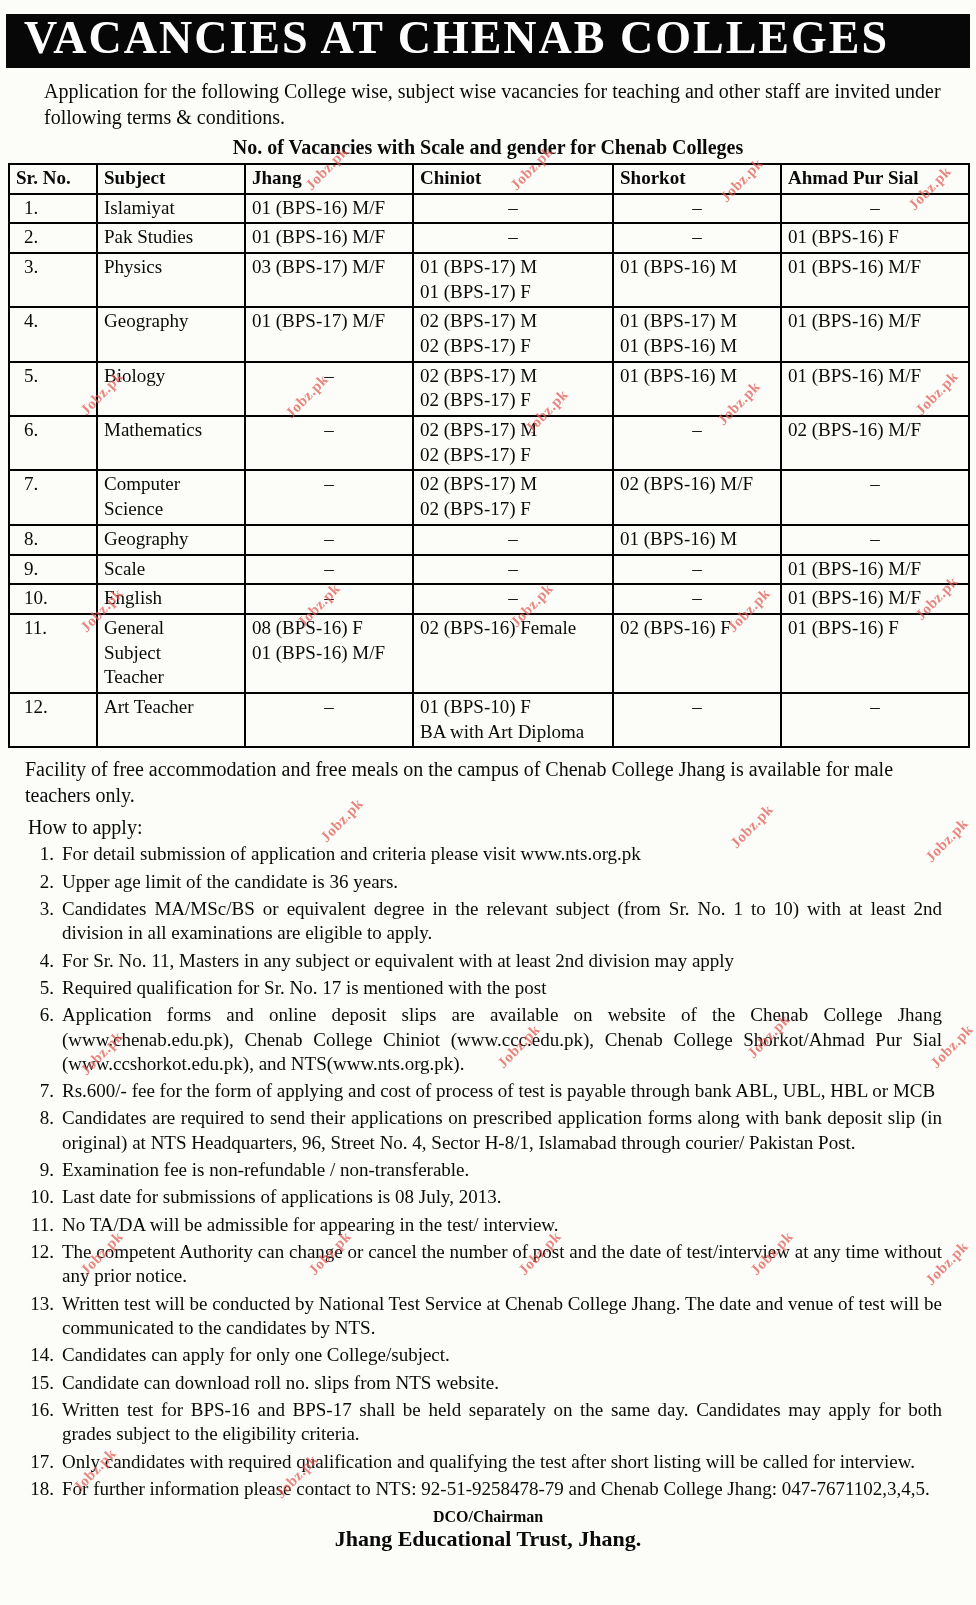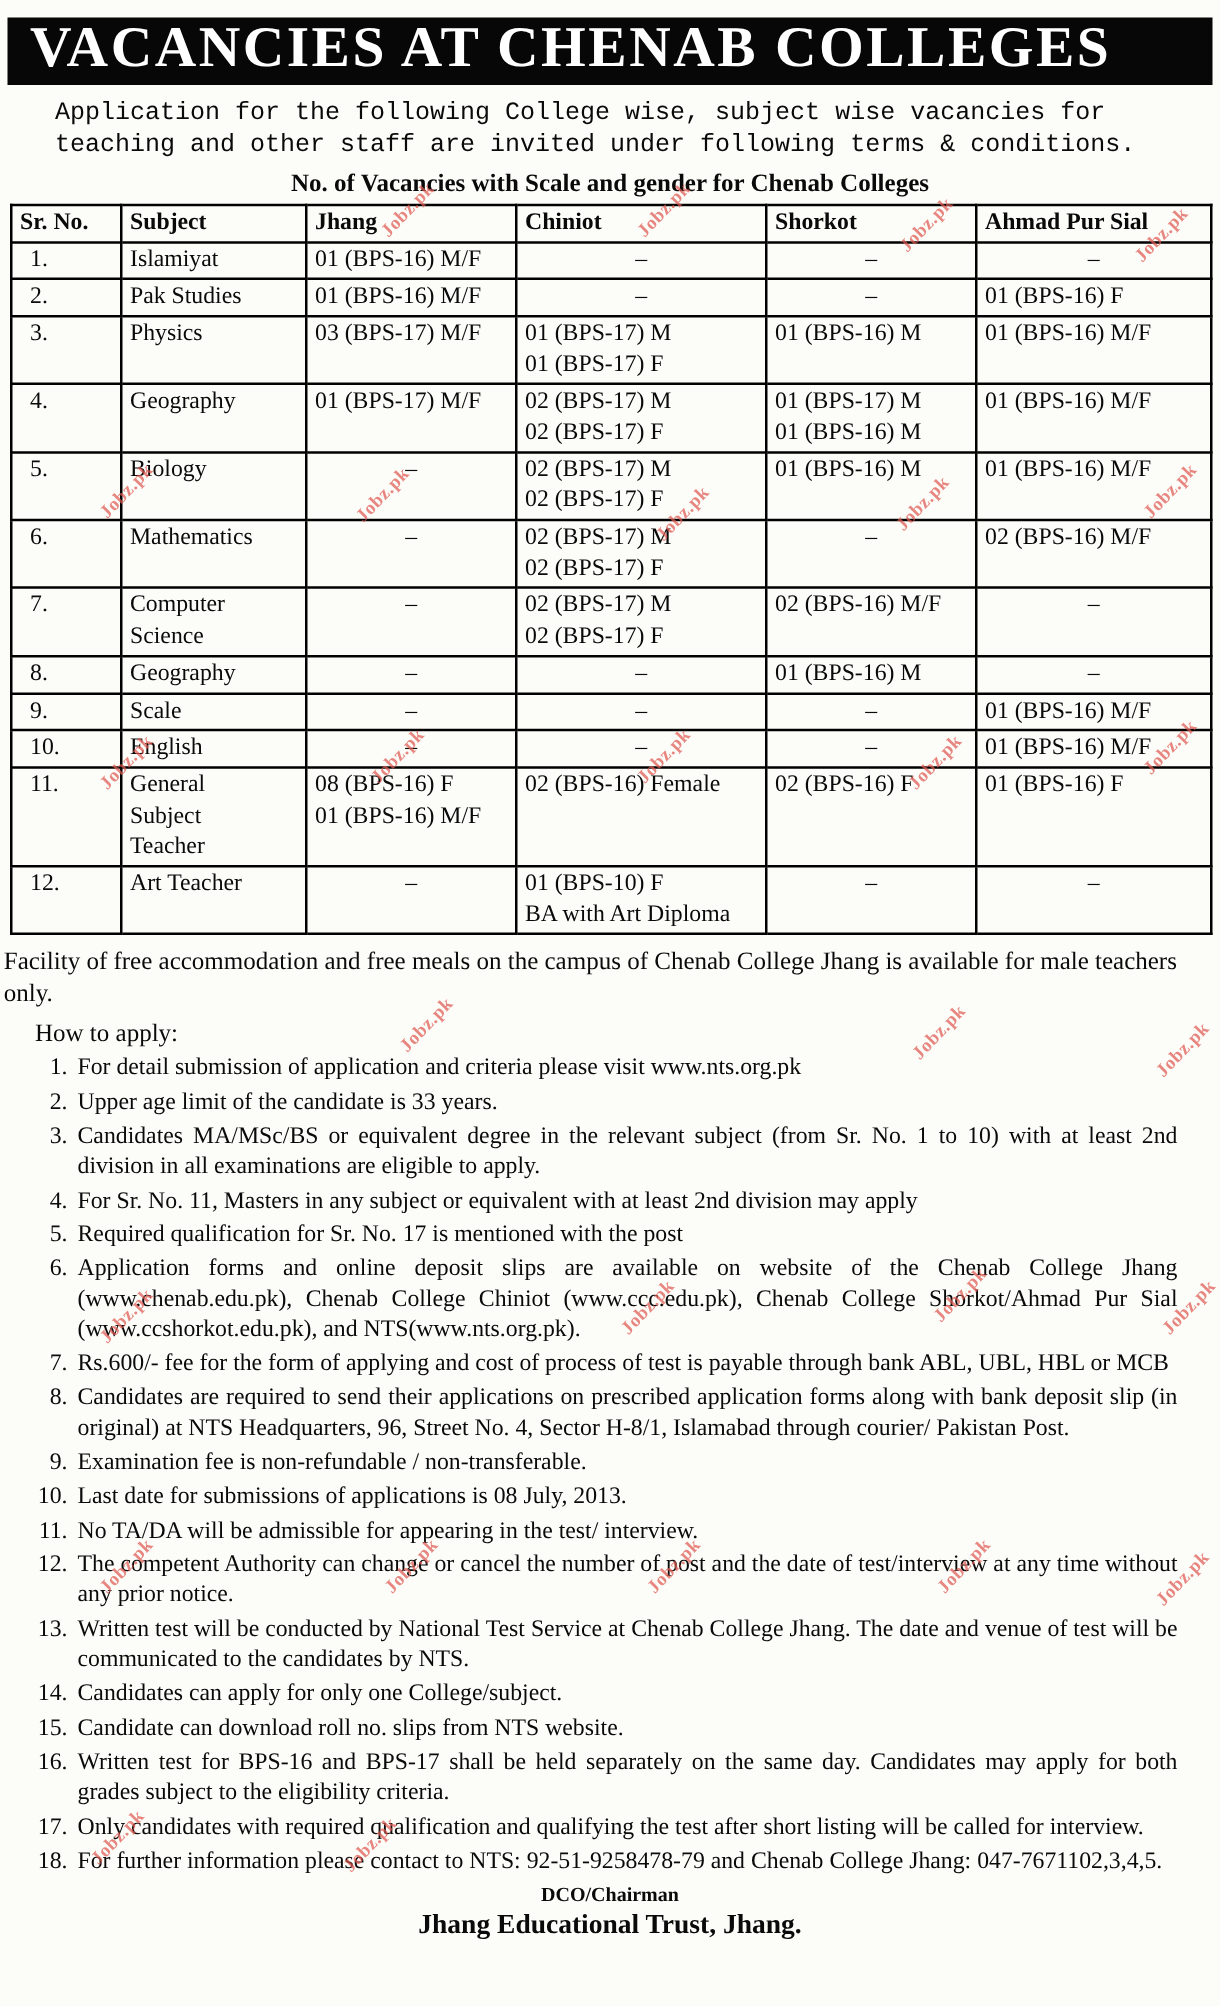--- a/index.html
+++ b/index.html
@@ -25,21 +25,20 @@
     font-size: 46px;
     line-height: 1.02;
     font-weight: bold;
     letter-spacing: 2px;
     white-space: nowrap;
   }
   .intro {
     margin: 10px 28px 6px 44px;
     font-size: 20px;
     line-height: 1.3;
-    font-family: Liberation Mono, monospace;
   }
   .table-title {
     margin: 4px 0 4px 0;
     text-align: center;
     font-size: 20px;
     font-weight: bold;
   }
   .vac-table {
     border-collapse: collapse;
     margin: 2px 8px 0 8px;
@@ -53,21 +52,21 @@
     line-height: 1.3;
     vertical-align: top;
     text-align: left;
     white-space: pre-line;
     overflow: hidden;
   }
   .vac-table th { font-weight: bold; }
   .vac-table td.c-sr { padding-left: 14px; }
   .vac-table td.dash { text-align: center; white-space: normal; }
   .note {
-    margin: 8px 26px 0 3px;
+    margin: 8px 26px 0 25px;
     font-size: 20px;
     line-height: 1.3;
   }
   .how-heading {
     margin: 8px 0 2px 28px;
     font-size: 20px;
     font-weight: normal;
   }
   .apply-list {
     list-style: none;
@@ -289,21 +288,21 @@
   <h3 class="how-heading">How to apply:</h3>
 
   <ol class="apply-list">
   <li class="apply-item">
     <span class="num">1.</span>
     <span class="txt">For detail submission of application and criteria please visit www.nts.org.pk</span>
   </li>
 
   <li class="apply-item">
     <span class="num">2.</span>
-    <span class="txt">Upper age limit of the candidate is 33 years.</span>
+    <span class="txt">Upper age limit of the candidate is 36 years.</span>
   </li>
 
   <li class="apply-item">
     <span class="num">3.</span>
     <span class="txt">Candidates MA/MSc/BS or equivalent degree in the relevant subject (from Sr. No. 1 to 10) with at least 2nd division in all examinations are eligible to apply.</span>
   </li>
 
   <li class="apply-item">
     <span class="num">4.</span>
     <span class="txt">For Sr. No. 11, Masters in any subject or equivalent with at least 2nd division may apply</span>

